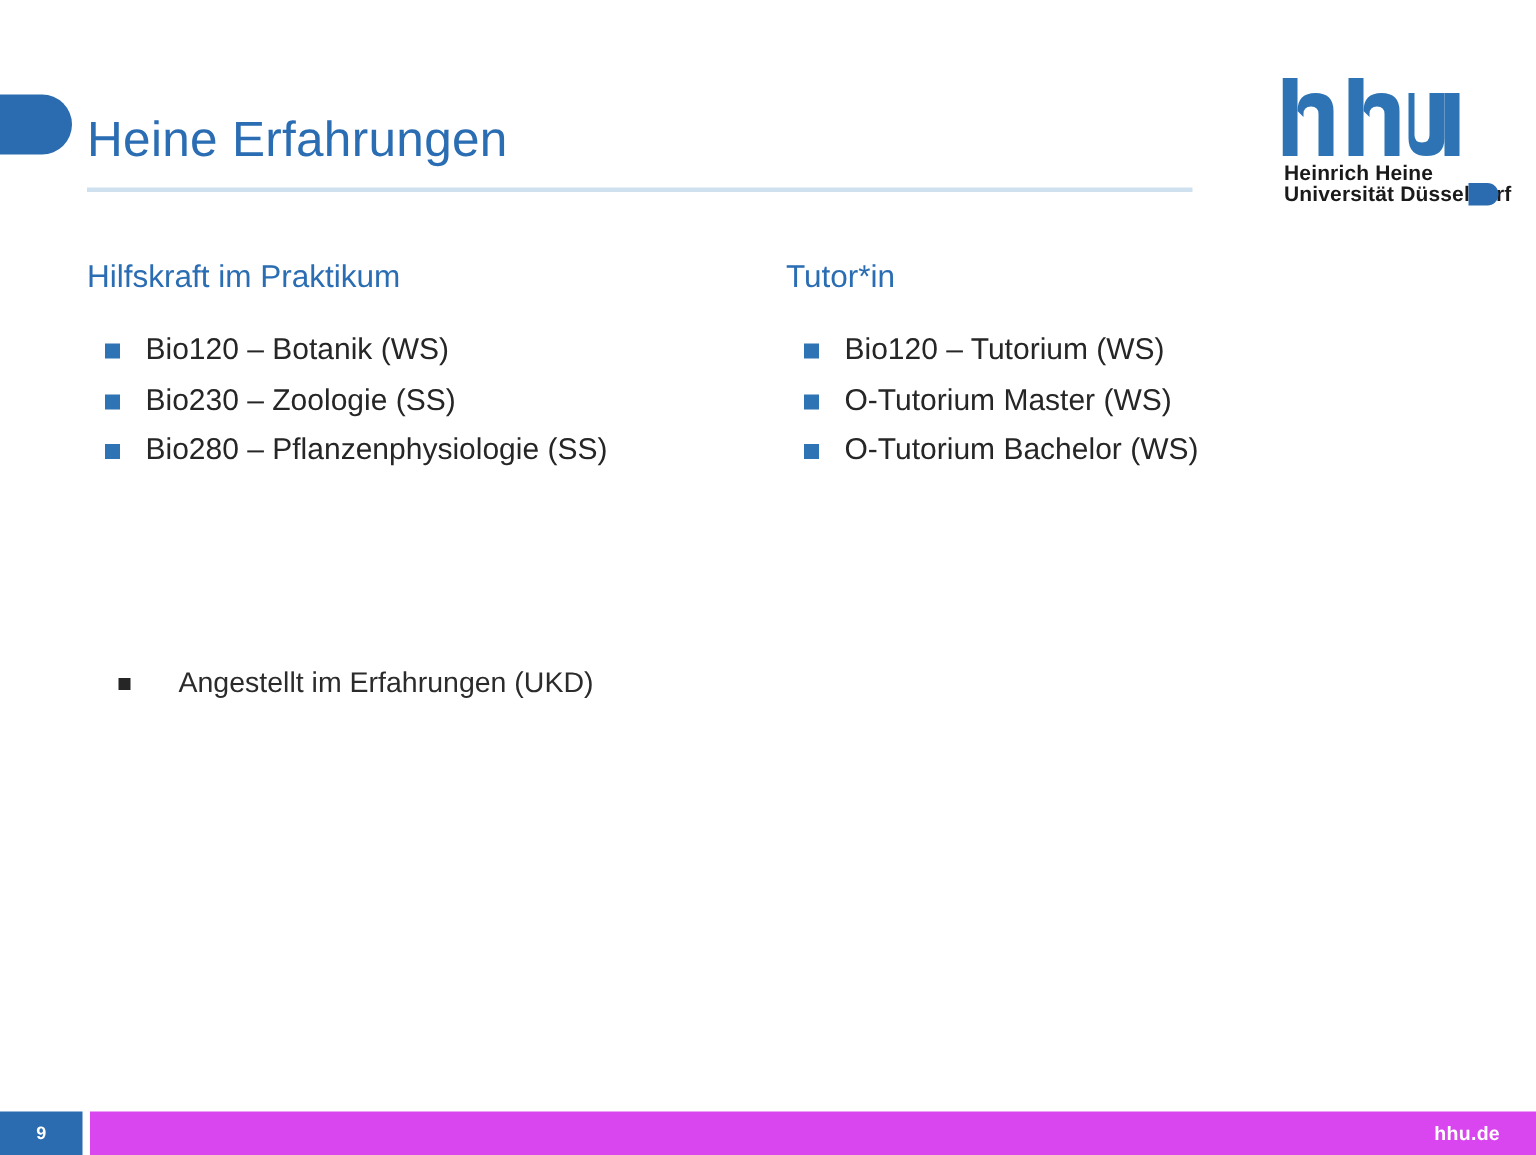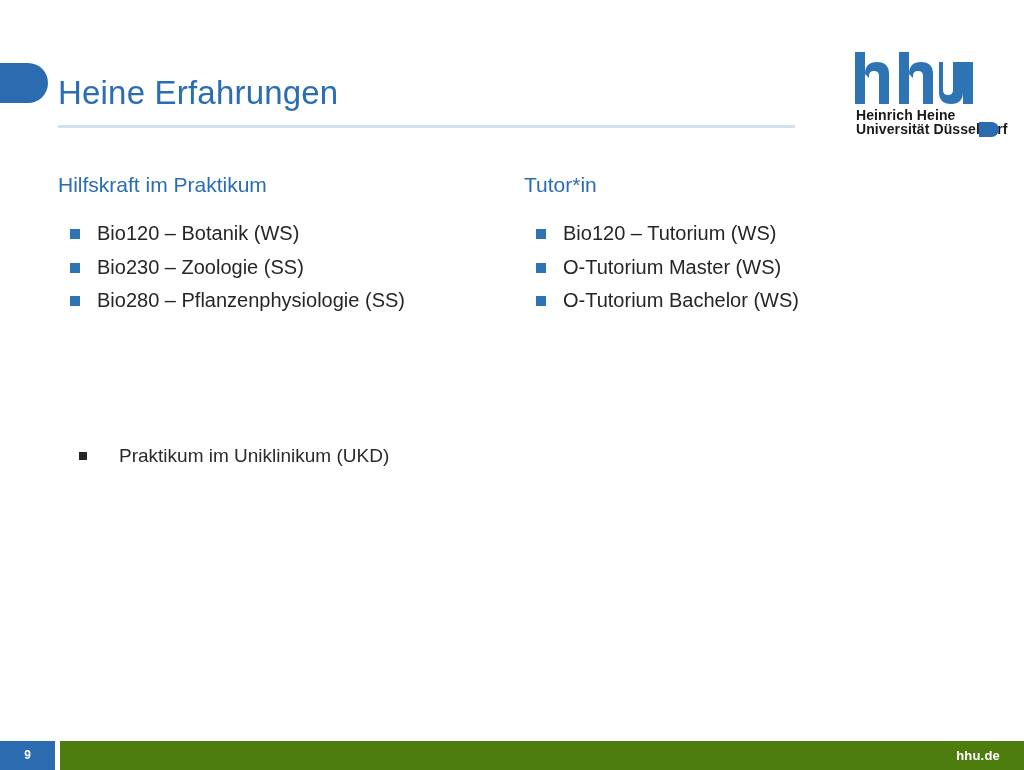--- a/index.html
+++ b/index.html
@@ -170,21 +170,21 @@
     color: #ffffff;
     font-size: 12px;
     font-weight: bold;
   }
   .footer-bar {
     position: absolute;
     left: 60px;
     top: 741px;
     width: 964px;
     height: 29px;
-    background: #4d7c0f;
+    background: #d946ef;
   }
   .footer-url {
     position: absolute;
     right: 24px;
     top: 0;
     height: 29px;
     line-height: 29px;
     color: #ffffff;
     font-size: 13px;
     font-weight: bold;
@@ -251,21 +251,21 @@
       </li>
       <li>
         <span class="marker"></span>
         <span>O-Tutorium Bachelor (WS)</span>
       </li>
     </ul>
   </div>
 
   <div class="note">
     <span class="marker-dark"></span>
-    <span>Praktikum im Uniklinikum (UKD)</span>
+    <span>Angestellt im Erfahrungen (UKD)</span>
   </div>
 
   <div class="footer-page">
     <div class="footer-page-num">9</div>
   </div>
   <div class="footer-bar">
     <div class="footer-url">hhu.de</div>
   </div>
 
 </div>

